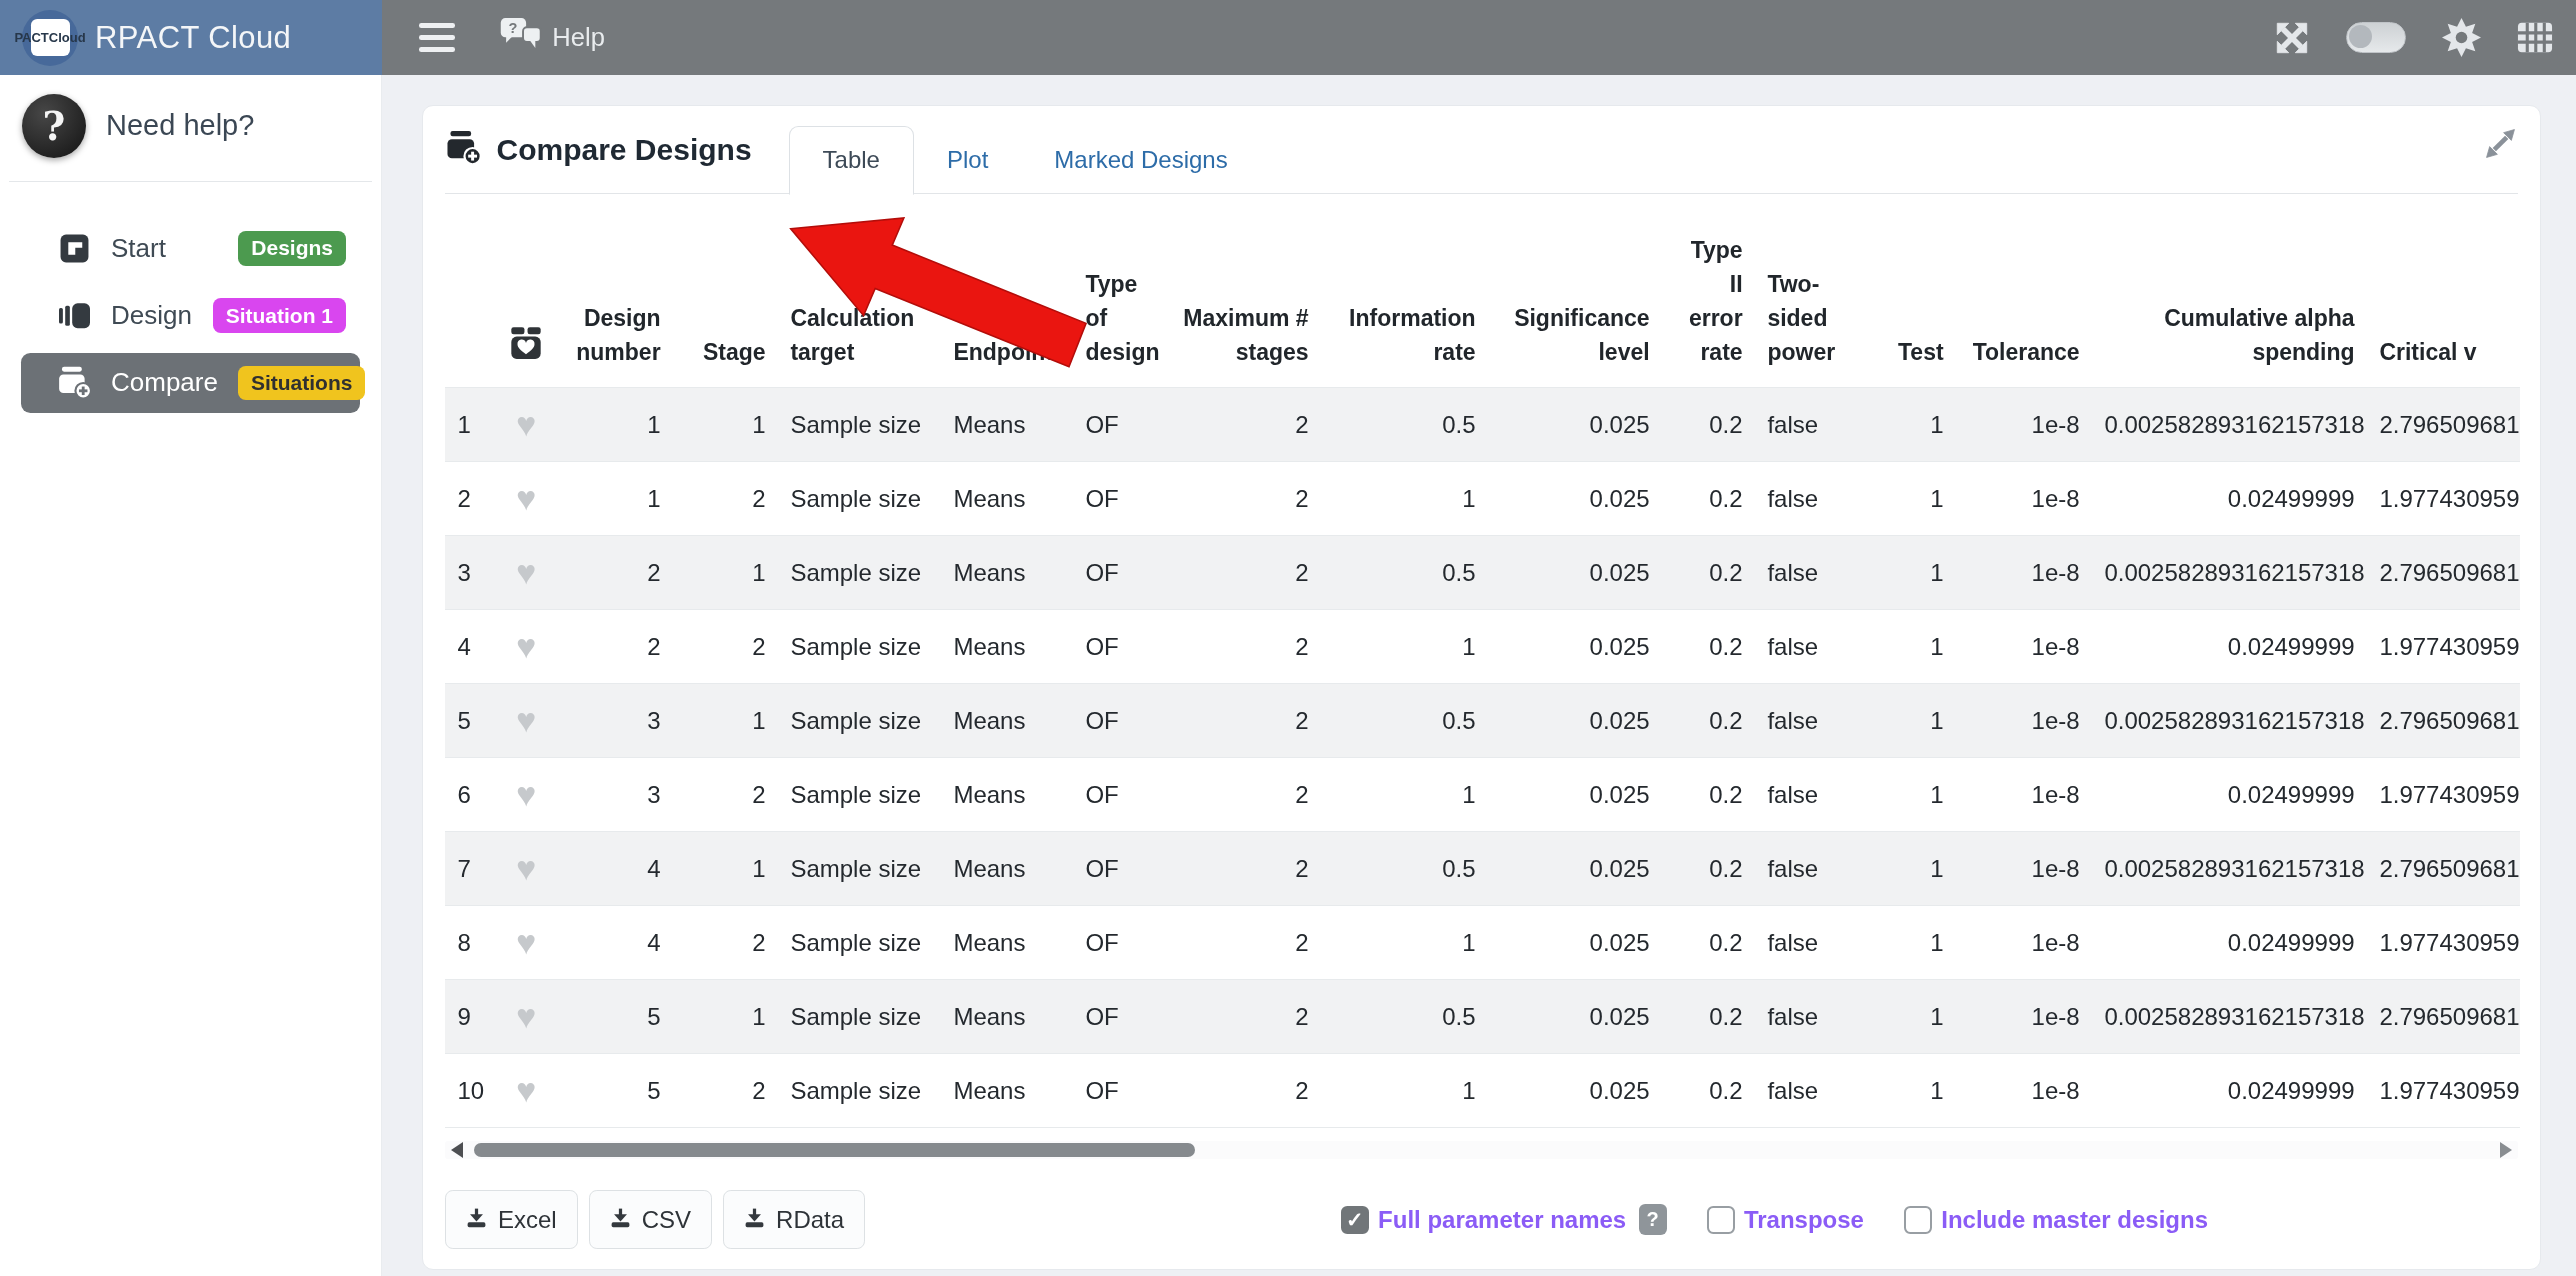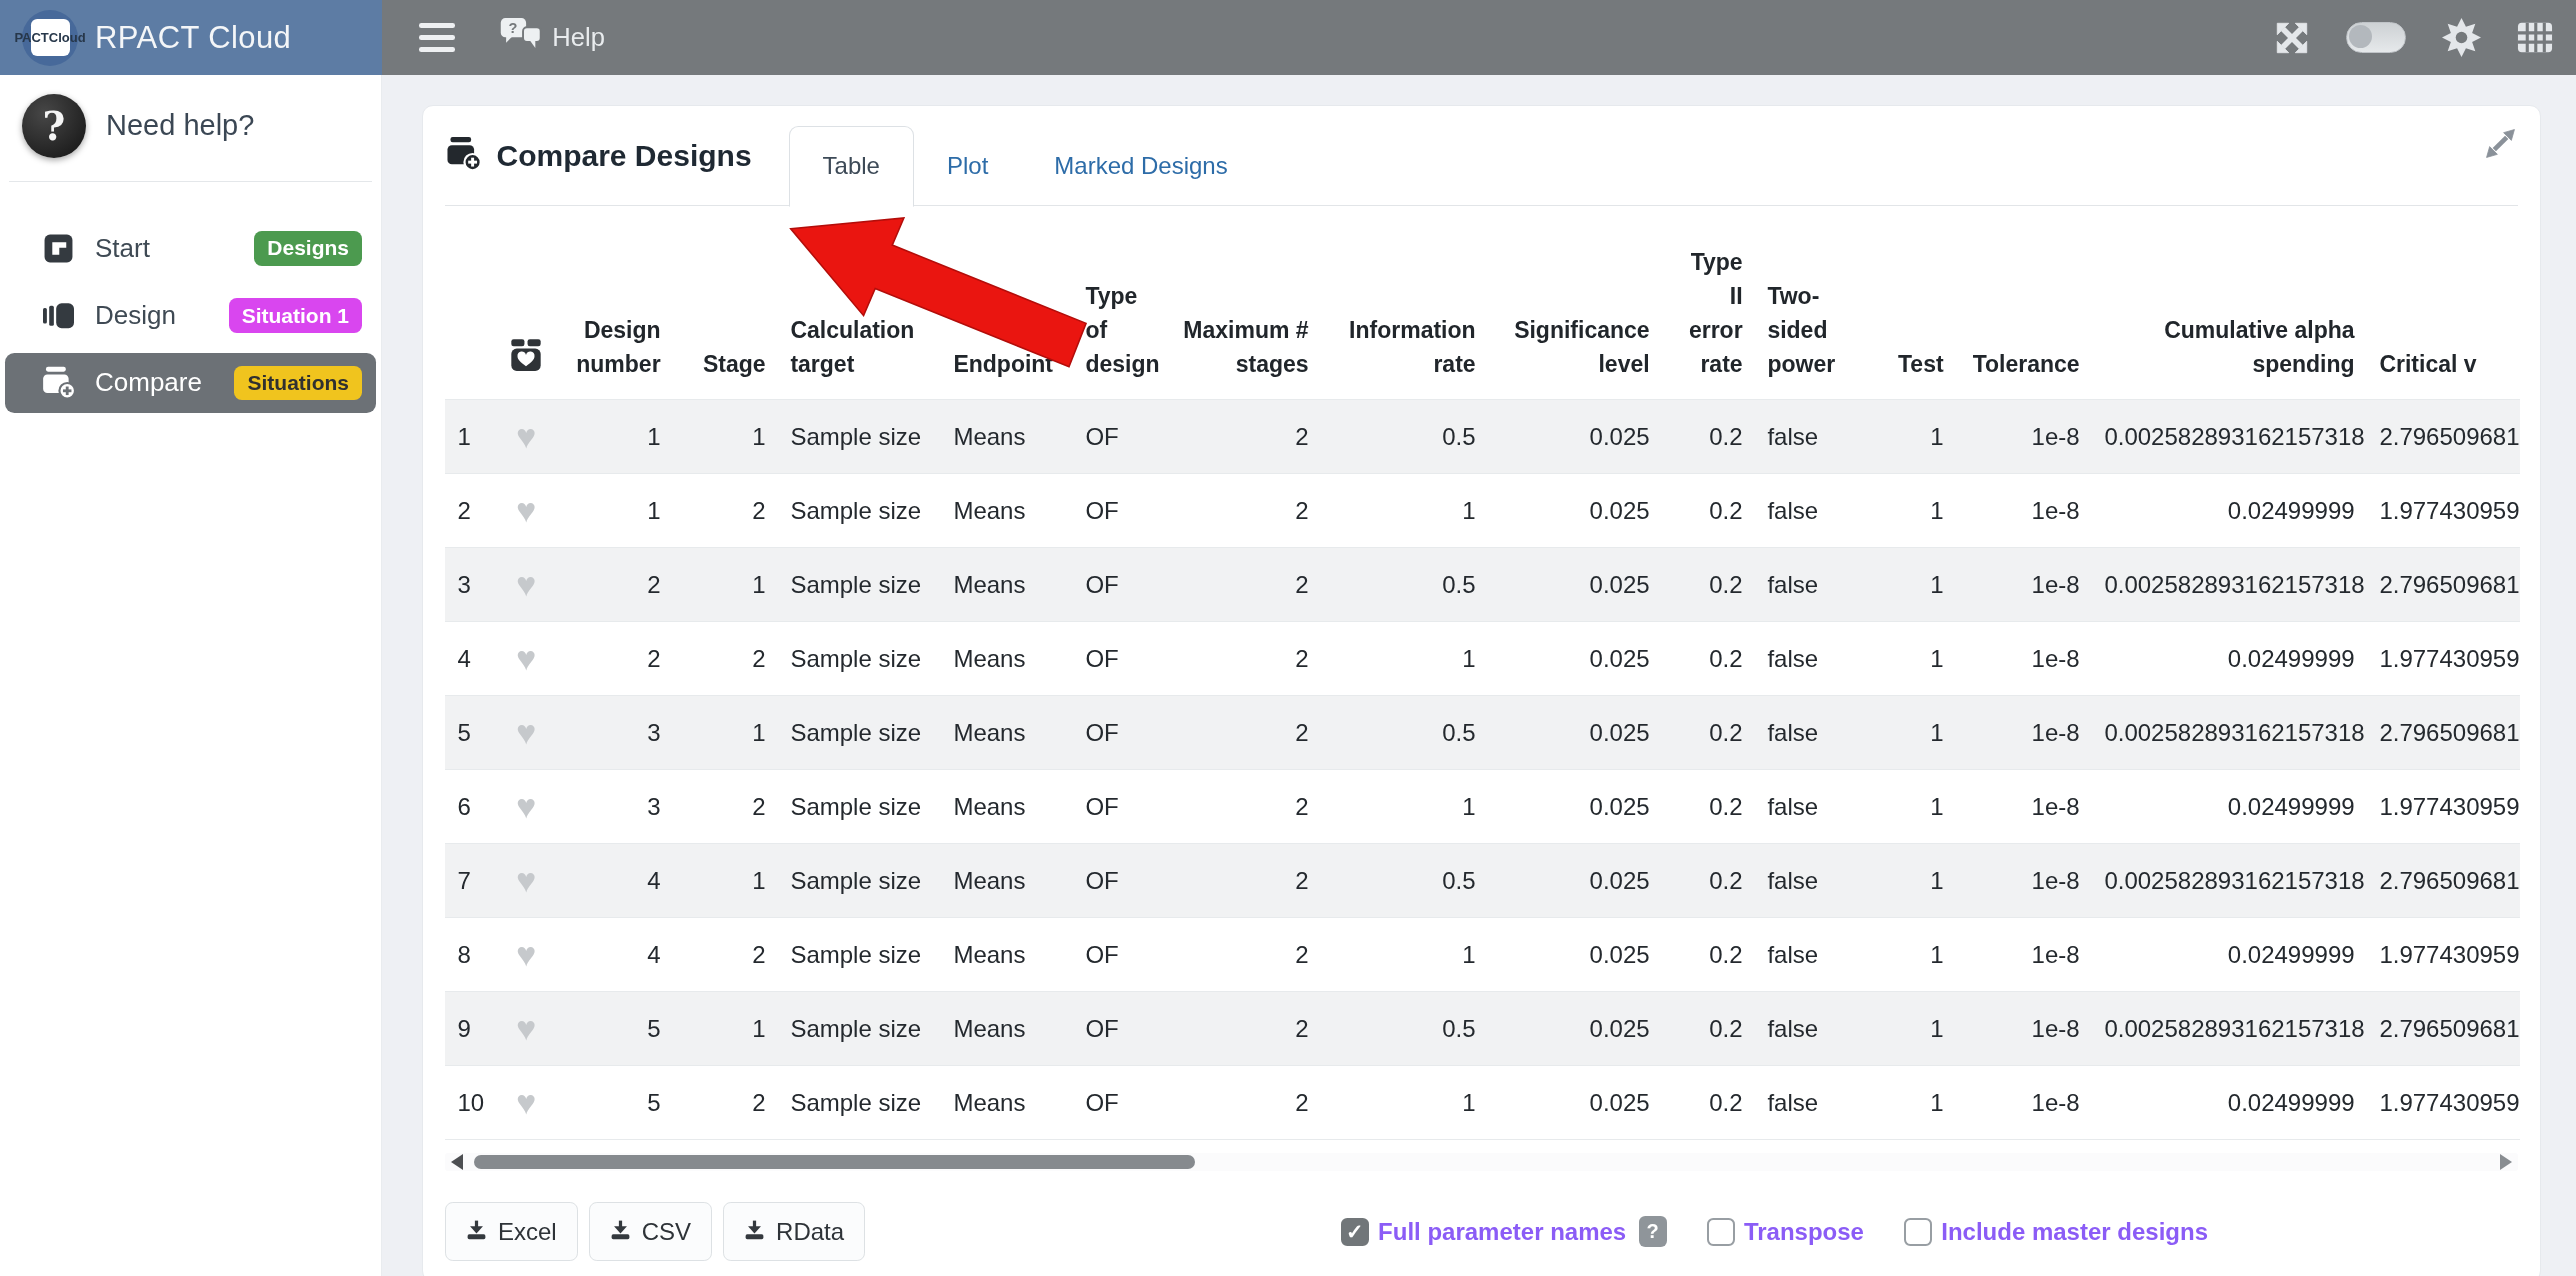--- a/index.html
+++ b/index.html
@@ -19,36 +19,36 @@
   .tb-icon { display:flex; align-items:center; justify-content:center; cursor:pointer; }
   .toggle { width:60px; height:31px; border-radius:15.5px; background:linear-gradient(#cdd1d4,#e6e9eb); border:1.6px solid #c0c4c8; position:relative; }
   .toggle .knob { position:absolute; left:2.3px; top:2.3px; width:23px; height:23px; border-radius:50%; background:#b3b8bd; }
 
   
   .sidebar { position:absolute; left:0; top:75px; width:382px; height:1202px; background:#fff; border-right:1.6px solid #e9ecef; }
   .need-help { display:flex; align-items:center; gap:20px; padding:18.6px 18.6px 15.5px 22px; }
   .qm-avatar { width:64px; height:64px; border-radius:50%; background:radial-gradient(circle at 35% 30%, #474747, #121212); color:#f5f5f5; display:flex; align-items:center; justify-content:center; font-family:"DejaVu Serif",serif; font-size:39px; font-weight:700; box-shadow:0 2.3px 6.2px rgba(0,0,0,.35); }
   .need-help-label { font-size:29px; color:#3b4754; }
   .sb-divider { height:1.6px; background:#e4e7ea; margin:7.8px 9.3px 0 9.3px; }
-  .menu { margin-top:36px; padding:0 5px; }
+  .menu { margin-top:36px; padding:0 21px; }
   .menu-item { display:flex; align-items:center; gap:20px; padding:12.4px 14px 12.4px 36px; border-radius:9.3px; margin-bottom:7.8px; cursor:pointer; }
   .menu-item .mi-icon { width:34px; display:flex; justify-content:center; color:#343a40; }
   .menu-item .mi-label { font-size:26px; color:#3f4a54; }
   .menu-item.active { background:#6c7176; }
   .menu-item.active .mi-label { color:#fff; }
   .menu-item.active .mi-icon { color:#fff; }
   .badge { margin-left:auto; font-size:21px; font-weight:700; padding:5.4px 13px; border-radius:7.8px; color:#fff; }
   .badge.green { background:#4c9a4f;text-align:right; }
   .badge.navy { background:#d946ef; }
   .badge.yellow { background:#f0c41e; color:#303030; }
 
   
   .main { position:absolute; left:382px; top:75px; width:2194px; height:1202px; }
   .card { position:absolute; left:40px; top:30px; width:2119px; background:#fff; border:0.8px solid #e6e9ed; border-radius:11px; padding:0 22px 20px 22px; }
-  .card-header { height:100px; display:flex; align-items:stretch; border-bottom:1.6px solid #e2e5e8; position:relative; }
+  .card-header { height:88px; display:flex; align-items:stretch; border-bottom:1.6px solid #e2e5e8; position:relative; }
   .panel-title { display:flex; align-items:center; gap:15.5px; color:#1f2933; }
   .panel-title .pt-label { font-size:30px; font-weight:700; }
   .tabs { display:flex; margin-left:37px; }
   .tab { display:flex; align-items:center; padding:0 33px; font-size:24px; color:#2d6ca8; cursor:pointer;margin-top:20px; }
   .tab.active { color:#3d4a57; background:#fff; border:1.6px solid #dde1e5; border-bottom:1.6px solid #fff; border-radius:9.3px 9.3px 0 0; margin-bottom:-1.6px; }
   .expand-corner { position:absolute; right:1.6px; top:22px; color:#8a9199; cursor:pointer; }
 
   
   .table-wrap { margin-top:29.5px; overflow:hidden; width:2075px; }
   table { border-collapse:collapse; table-layout:fixed; width:2232px; }

